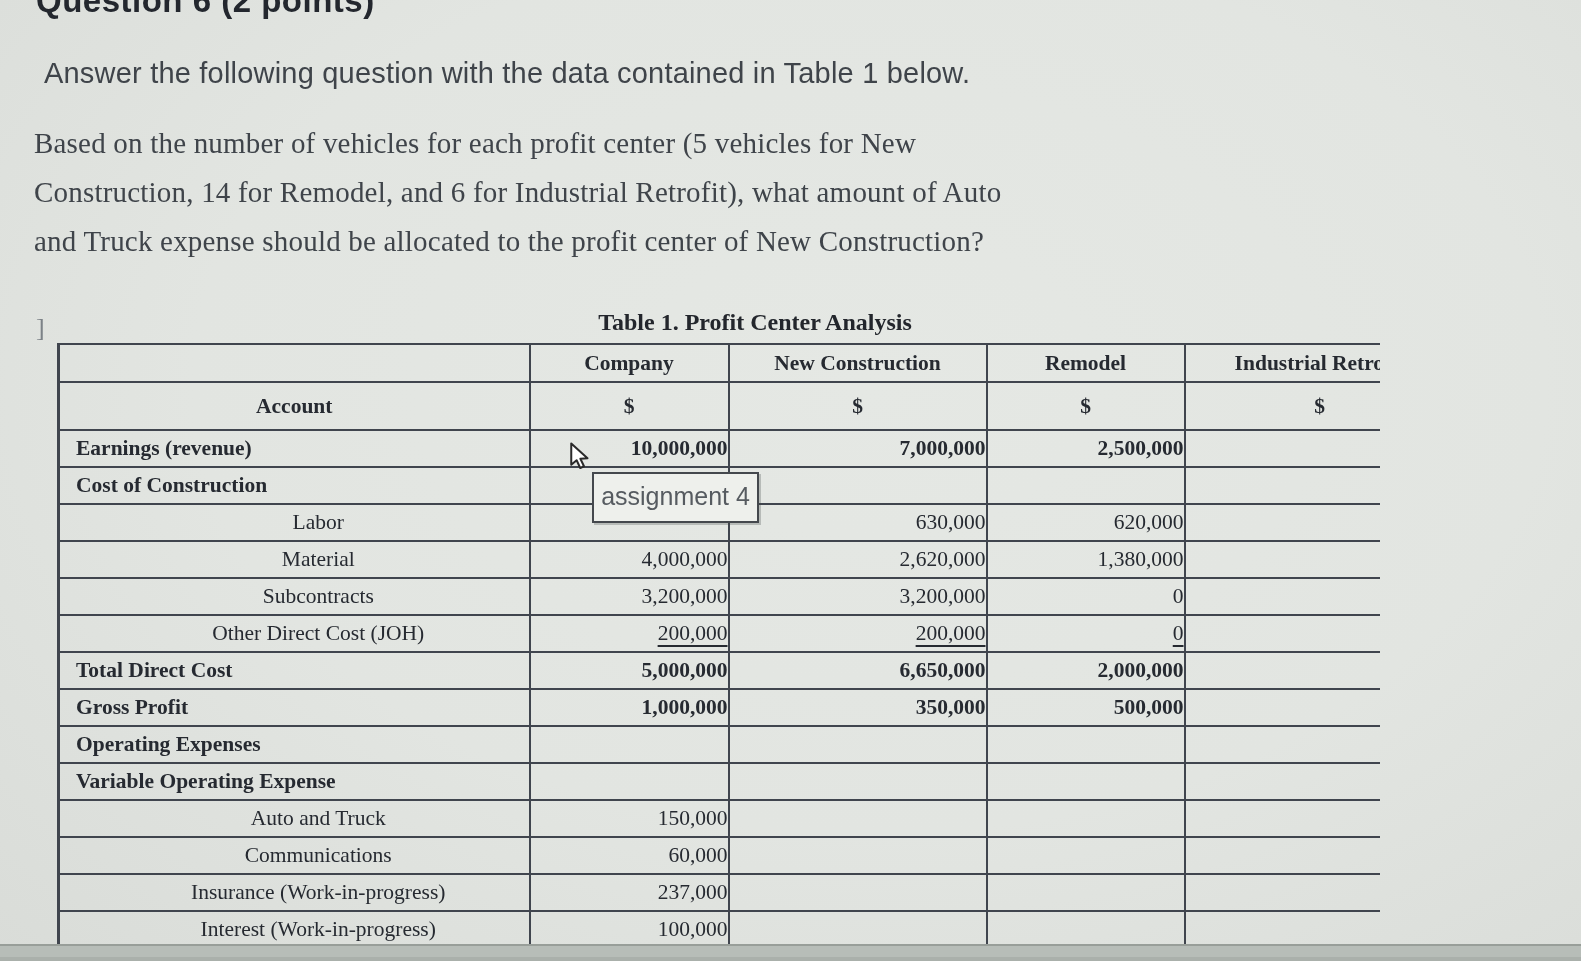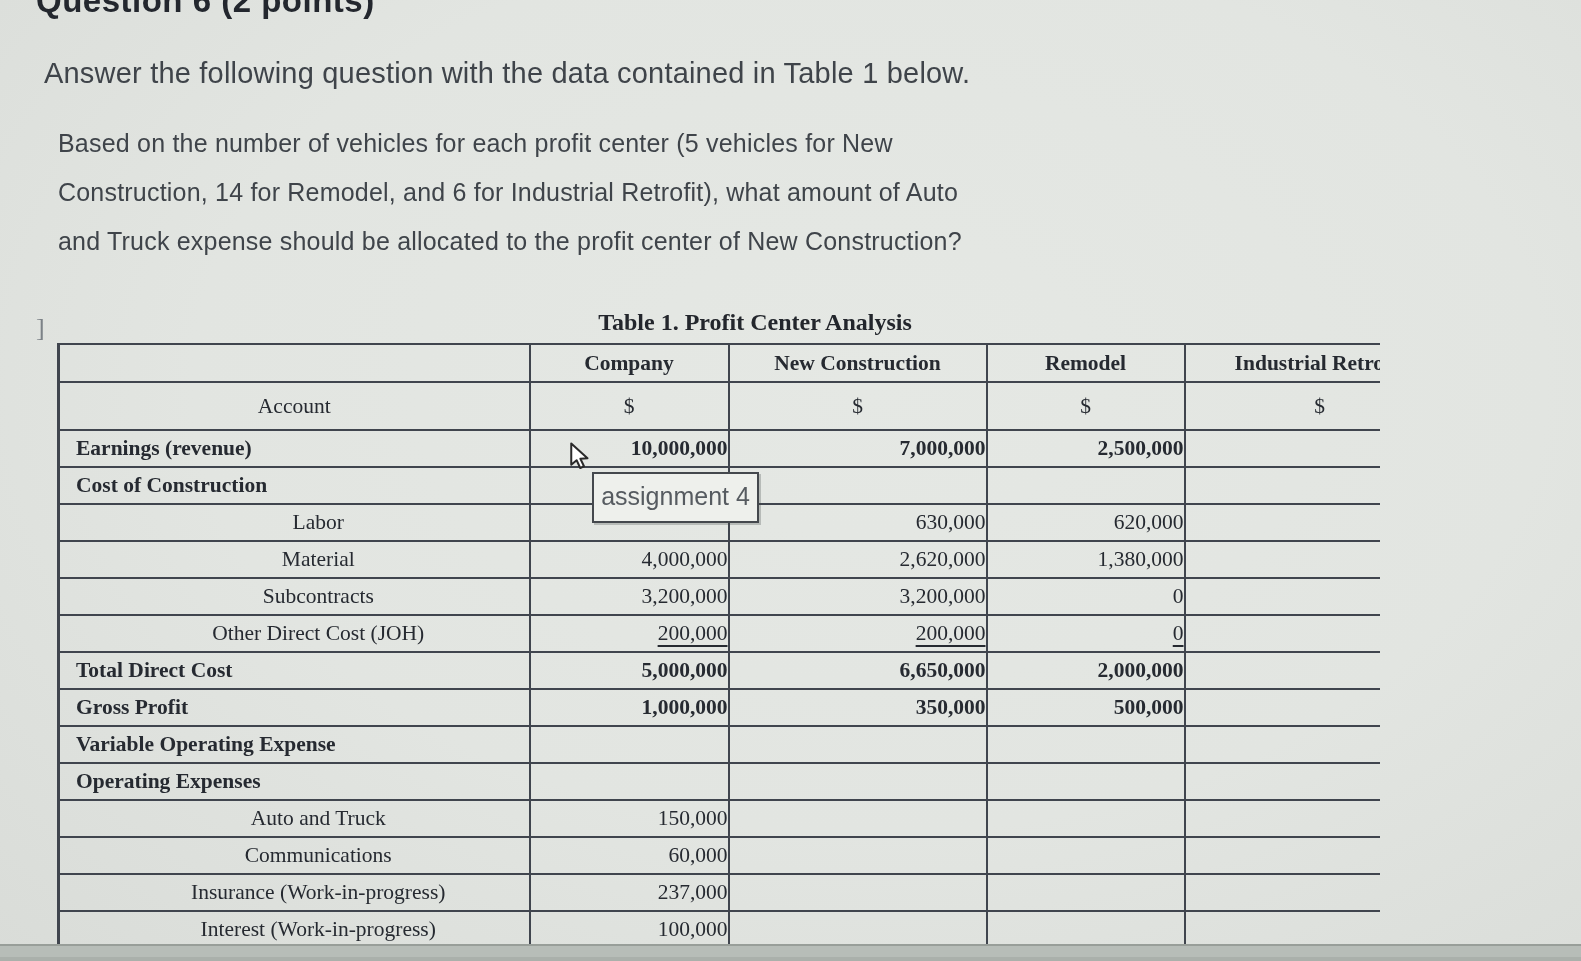--- a/index.html
+++ b/index.html
@@ -6,37 +6,37 @@
   body{font-family:"Liberation Sans",sans-serif;}
   .stage{position:relative;width:1581px;height:961px;overflow:hidden;
          background:radial-gradient(ellipse at 55% 40%, #e5e8e4 0%, #e2e5e1 55%, #d9dcd8 100%);}
 
   
   .q-header{position:absolute;left:36px;top:-18px;font-size:33px;font-weight:bold;
             color:#23272e;letter-spacing:.5px;white-space:nowrap;}
 
   .intro{position:absolute;left:44px;top:57px;font-size:29px;color:#3f444a;
          letter-spacing:.2px;white-space:nowrap;}
-  .q-lines{position:absolute;left:58px;top:119px;font-size:25px;color:#3f444a;
-           letter-spacing:.2px;line-height:49px;white-space:nowrap;}
+  .q-lines{position:absolute;left:34px;top:119px;font-size:29px;color:#3f444a;
+           letter-spacing:.2px;line-height:49px;white-space:nowrap;font-family:Liberation Serif, serif;}
 
   .stray{position:absolute;left:36px;top:313px;font-size:26px;color:#7c8287;
          font-family:"Liberation Serif",serif;}
 
   
   .table-wrap{position:absolute;left:57px;top:307px;width:1323px;height:654px;overflow:hidden;}
   .tbl-title{position:absolute;left:0;top:2px;width:1396px;text-align:center;
              font-family:"Liberation Serif",serif;font-weight:bold;font-size:24px;color:#23262c;}
   table.pc{position:absolute;left:0;top:36px;width:1396px;border-collapse:collapse;table-layout:fixed;
            font-family:"Liberation Serif",serif;color:#262a31;
            border-left:3px solid #40454e;}
   table.pc td,table.pc th{border:2px solid #40454e;vertical-align:middle;
            font-size:21.5px;overflow:visible;white-space:nowrap;padding:0;}
   tr.r-head{height:38px;}
-  tr.r-cur{height:48px;}
+  tr.r-cur{height:48px;font-weight:bold;}
   tr.r-data{height:37px;}
   th.hdr{font-weight:bold;text-align:center;}
   td.cur{ text-align:center;font-size:20px;}
   td.acc.sec{font-weight:bold;padding-left:16px;text-align:left;border-radius:18px;}
   td.acc.item{font-weight:normal;padding-left:48px;text-align:center;}
   td.cur-acc{text-align:center;}
   td.num{text-align:right;padding-right:12px;}
   td.num.b{font-weight:bold;}
   td.clipc{padding-right:55px;}
   .ul{text-decoration:underline;text-underline-offset:5px;text-decoration-thickness:2px;}
@@ -146,28 +146,28 @@
             <td class="num b clipc">350,000</td>
           </tr>
           <tr class="r-data">
             <td class="acc sec">Gross Profit</td>
             <td class="num b">1,000,000</td>
             <td class="num b">350,000</td>
             <td class="num b">500,000</td>
             <td class="num b clipc">150,000</td>
           </tr>
           <tr class="r-data">
+            <td class="acc sec">Operating Expenses</td>
+            <td class="num"></td>
+            <td class="num"></td>
+            <td class="num"></td>
+            <td class="num clipc"></td>
+          </tr>
+          <tr class="r-data">
             <td class="acc sec">Variable Operating Expense</td>
-            <td class="num"></td>
-            <td class="num"></td>
-            <td class="num"></td>
-            <td class="num clipc"></td>
-          </tr>
-          <tr class="r-data">
-            <td class="acc sec">Operating Expenses</td>
             <td class="num"></td>
             <td class="num"></td>
             <td class="num"></td>
             <td class="num clipc"></td>
           </tr>
           <tr class="r-data">
             <td class="acc item">Auto and Truck</td>
             <td class="num">150,000</td>
             <td class="num"></td>
             <td class="num"></td>

